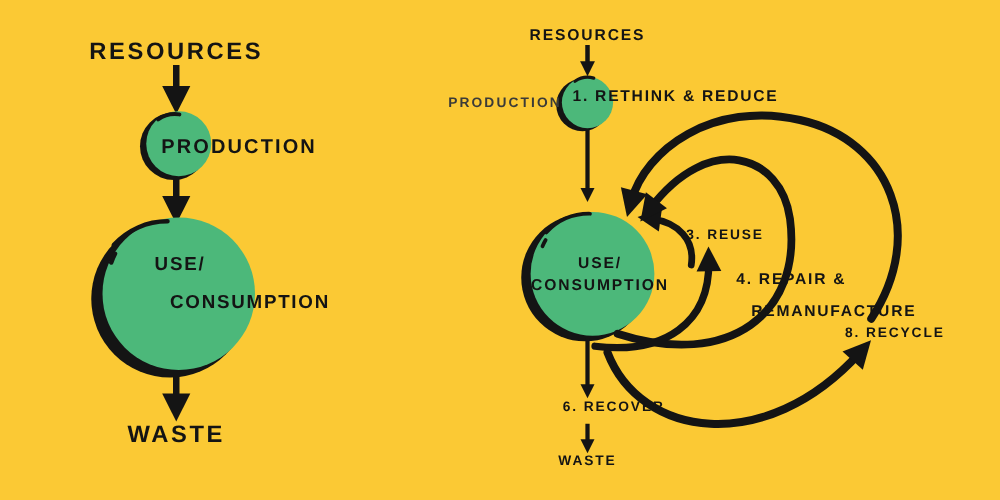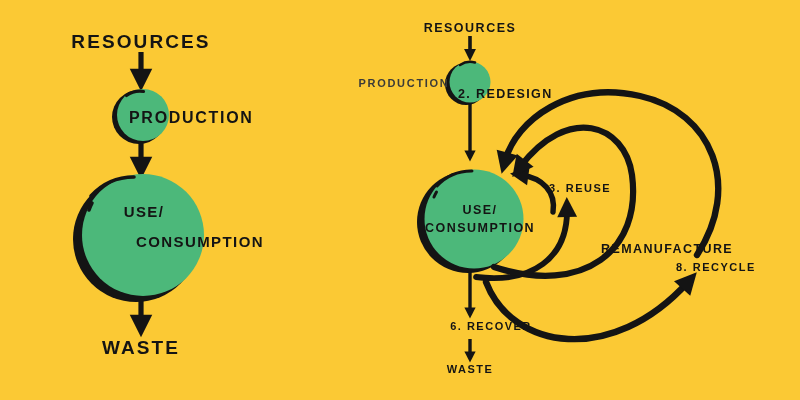--- a/index.html
+++ b/index.html
@@ -129,27 +129,28 @@
 
   <div class="lbl incircle center" style="left:144px;top:212px;">USE/</div>
   <div class="lbl incircle center" style="left:200px;top:242px;">CONSUMPTION</div>
 
   <div class="lbl big center" style="left:141px;top:348px;">WASTE</div>
 
   <div class="lbl small center" style="left:470px;top:28px;">RESOURCES</div>
 
   <div class="lbl tiny center" style="left:404px;top:83px;">PRODUCTION</div>
 
-  <div class="lbl stepbold leftanch" style="left:458px;top:94px;">2. REDESIGN</div>
+  <div class="lbl stepbold leftanch" style="left:458px;top:77px;">1. RETHINK &amp; REDUCE</div>
 
   <div class="lbl center" style="left:480px;top:210px;font-size:12.5px;letter-spacing:1.5px;">USE/</div>
   <div class="lbl center" style="left:480px;top:228px;font-size:12.5px;letter-spacing:1.5px;">CONSUMPTION</div>
 
   <div class="lbl step leftanch" style="left:549px;top:188px;">3. REUSE</div>
 
+  <div class="lbl stepbold leftanch" style="left:589px;top:223px;">4. REPAIR &amp;</div>
   <div class="lbl stepbold leftanch" style="left:601px;top:249px;">REMANUFACTURE</div>
 
   <div class="lbl step leftanch" style="left:676px;top:267px;">8. RECYCLE</div>
 
   <div class="lbl step center" style="left:470px;top:326px;padding-left:42px;">6. RECOVER</div>
 
   <div class="lbl step center" style="left:470px;top:369px;">WASTE</div>
 
 </div>
 

